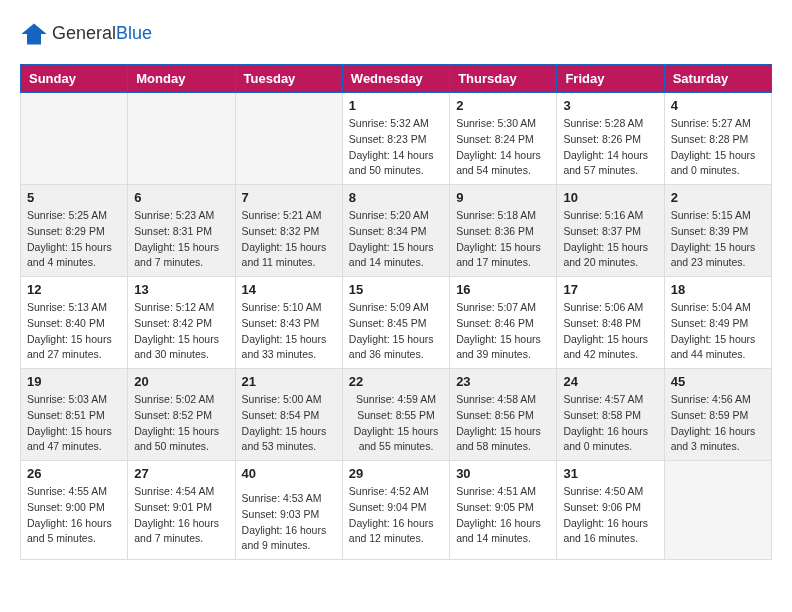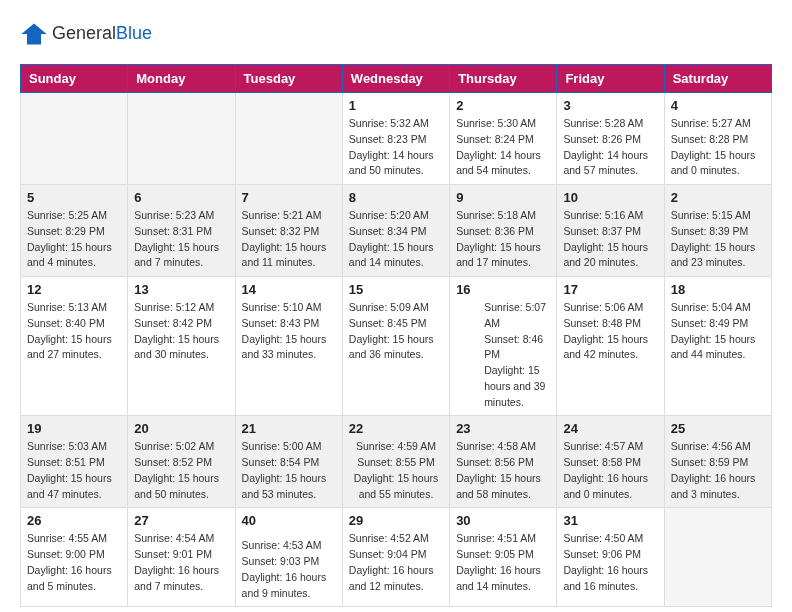--- a/index.html
+++ b/index.html
@@ -213,21 +213,21 @@
 Daylight: 15 hours and 33 minutes.</div>
         </td>
         <td>
           <span class="day-number">15</span>
           <div class="day-info" style="white-space: pre-line;">Sunrise: 5:09 AM
 Sunset: 8:45 PM
 Daylight: 15 hours and 36 minutes.</div>
         </td>
         <td>
           <span class="day-number">16</span>
-          <div class="day-info" style="white-space: pre-line; margin-left: 28px;">Sunrise: 5:07 AM
+          <div class="day-info" style="white-space: pre-line;">Sunrise: 5:07 AM
 Sunset: 8:46 PM
 Daylight: 15 hours and 39 minutes.</div>
         </td>
         <td>
           <span class="day-number">17</span>
           <div class="day-info" style="white-space: pre-line;">Sunrise: 5:06 AM
 Sunset: 8:48 PM
 Daylight: 15 hours and 42 minutes.</div>
         </td>
         <td>
@@ -268,21 +268,21 @@
 Sunset: 8:56 PM
 Daylight: 15 hours and 58 minutes.</div>
         </td>
         <td>
           <span class="day-number">24</span>
           <div class="day-info" style="white-space: pre-line;">Sunrise: 4:57 AM
 Sunset: 8:58 PM
 Daylight: 16 hours and 0 minutes.</div>
         </td>
         <td>
-          <span class="day-number">25</span>
+          <span class="day-number">45</span>
           <div class="day-info" style="white-space: pre-line;">Sunrise: 4:56 AM
 Sunset: 8:59 PM
 Daylight: 16 hours and 3 minutes.</div>
         </td>
       </tr>
       <tr>
         <td>
           <span class="day-number">26</span>
           <div class="day-info" style="white-space: pre-line;">Sunrise: 4:55 AM
 Sunset: 9:00 PM

